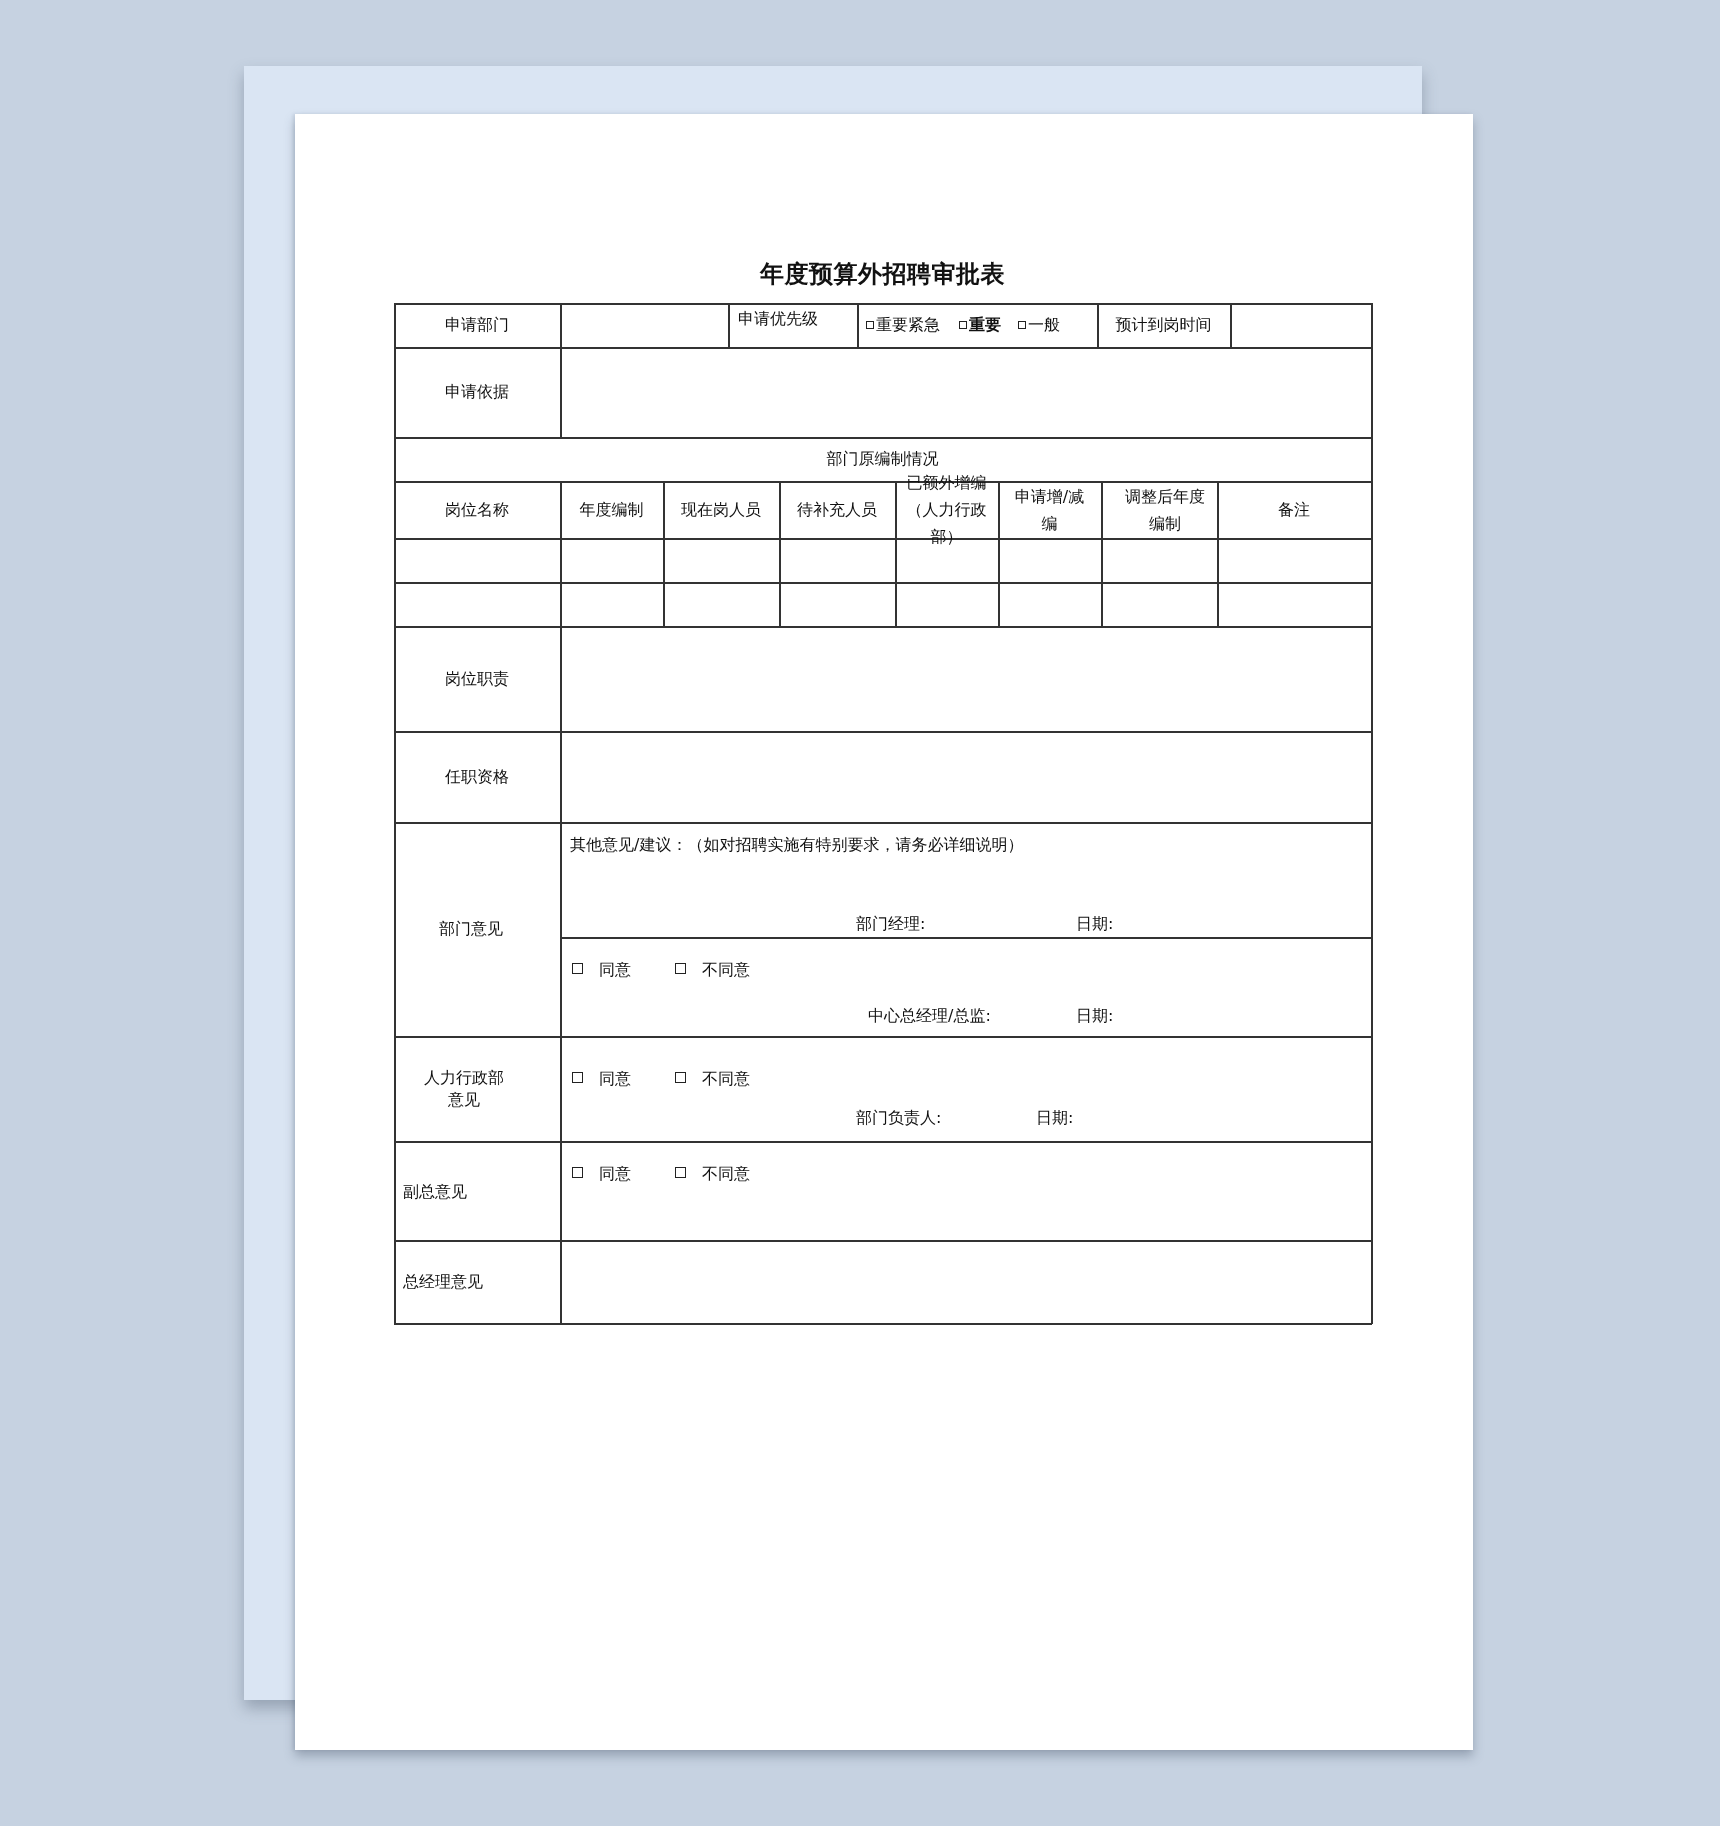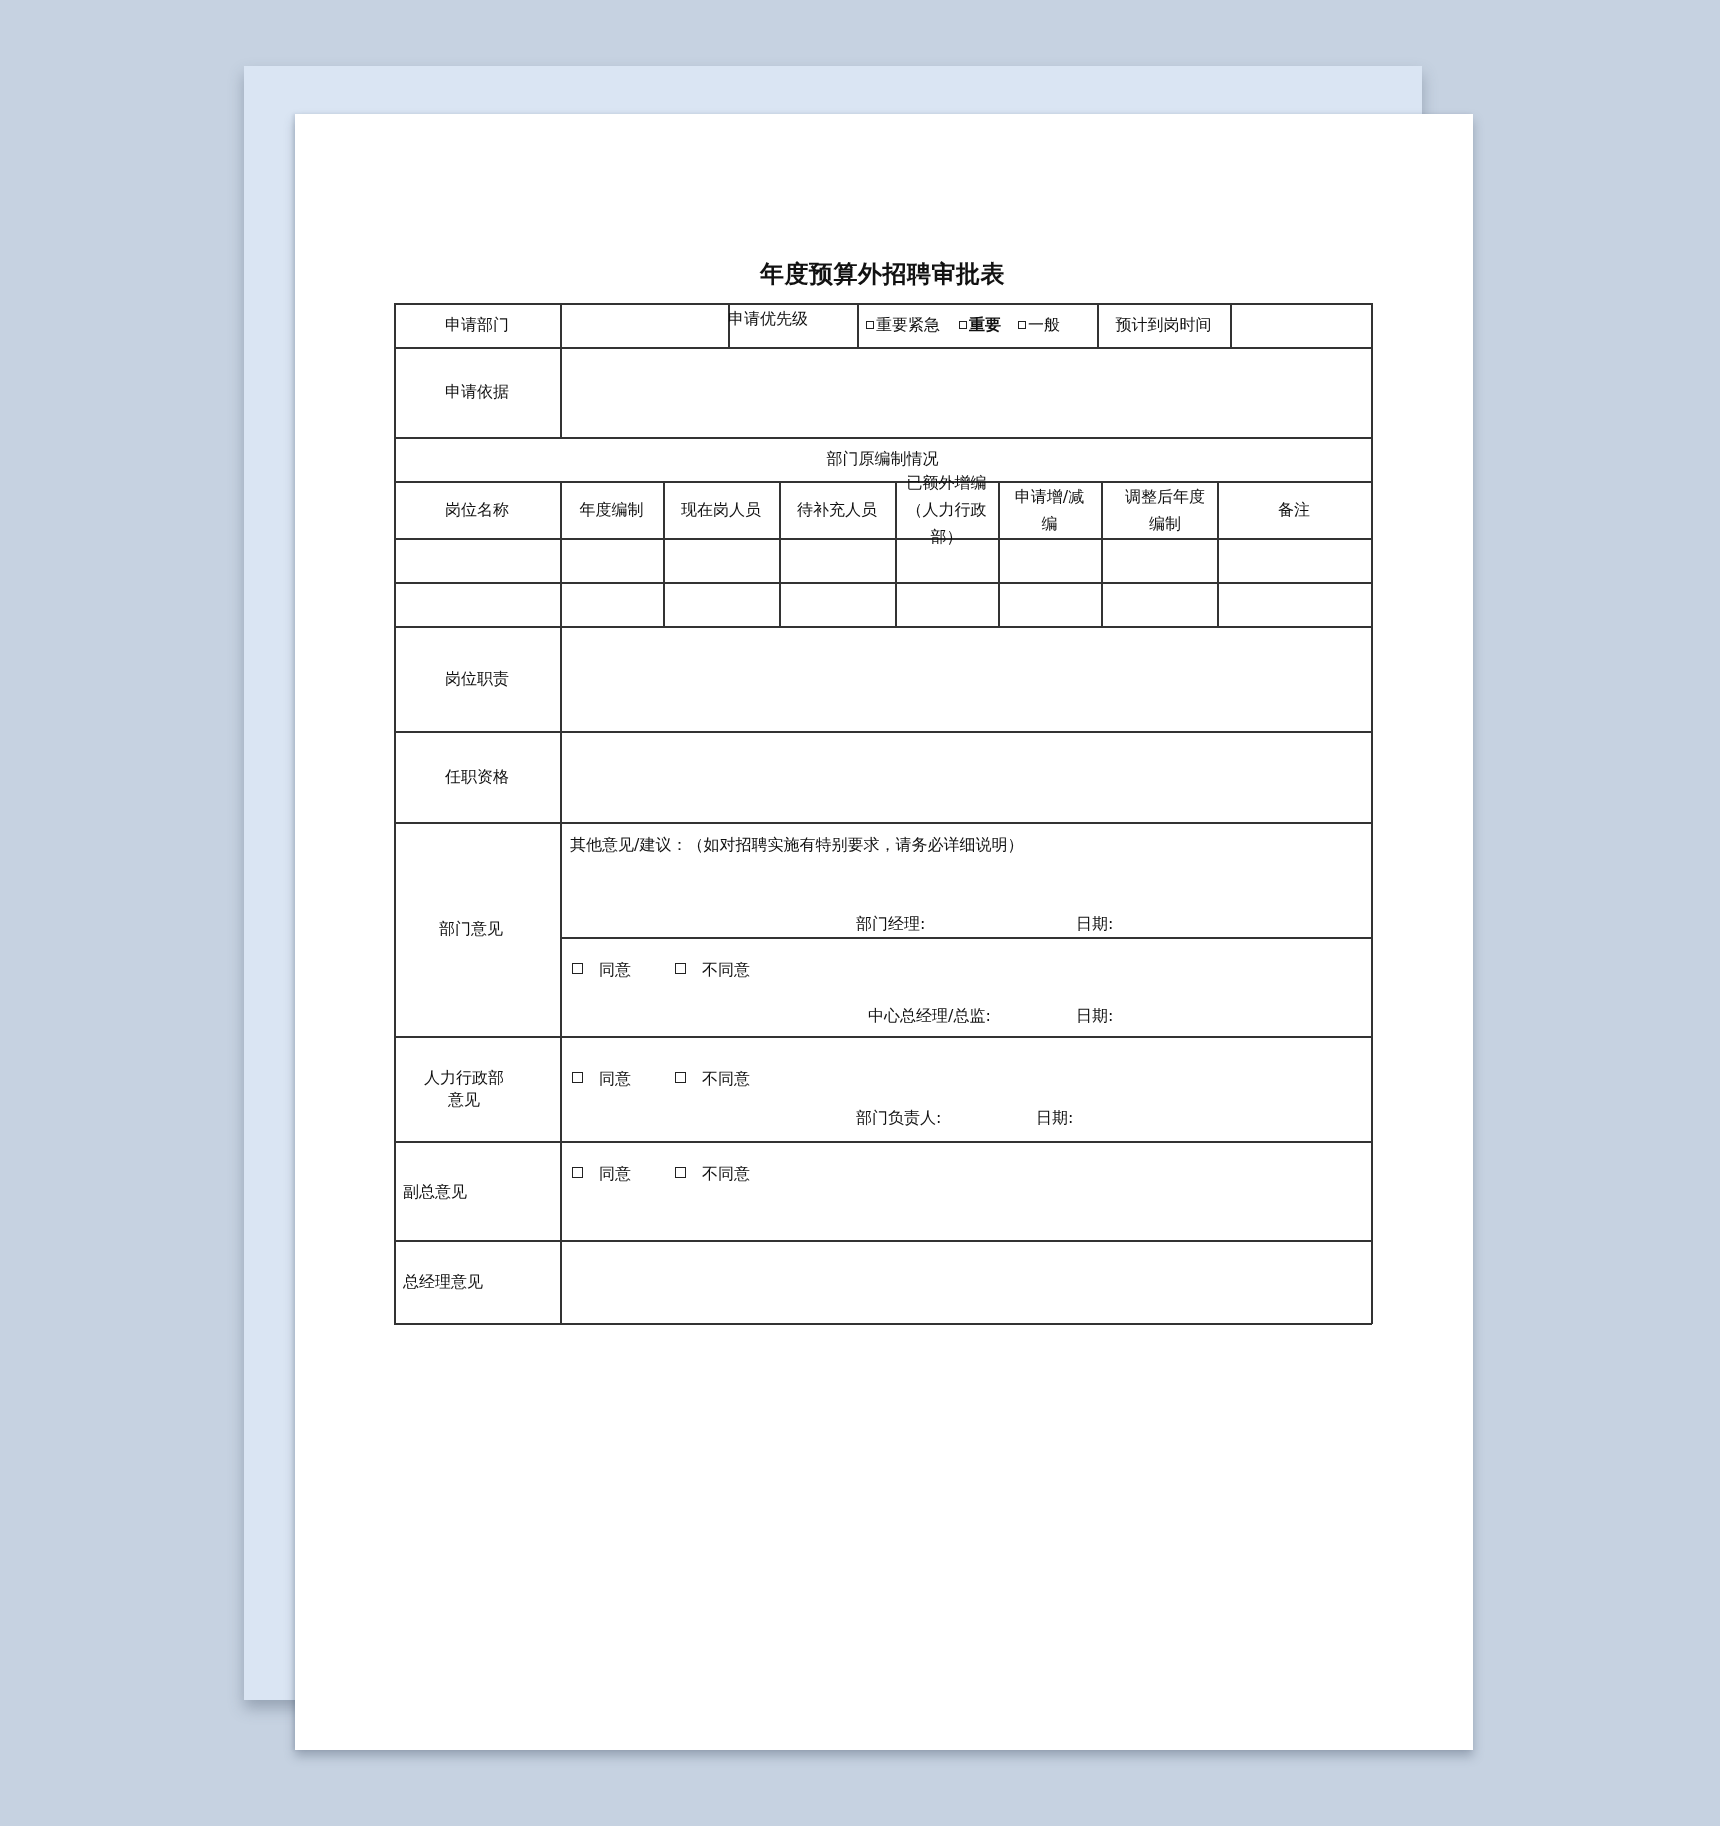--- a/index.html
+++ b/index.html
@@ -72,21 +72,21 @@
   <div class="vline" style="left:895px;top:481px;height:145px;"></div>
   <div class="vline" style="left:998px;top:481px;height:145px;"></div>
   <div class="vline" style="left:1101px;top:481px;height:145px;"></div>
   <div class="vline" style="left:1217px;top:481px;height:145px;"></div>
 
   <div class="vline" style="left:560px;top:626px;height:698px;"></div>
 </div>
 
 <div class="cell" style="left:394px;top:303px;width:166px;height:44px;">申请部门</div>
 <div class="cell" style="left:561px;top:304px;width:166px;height:42px;"></div>
-<div class="cell" style="left:728px;top:303px;width:129px;height:32px;justify-content:flex-start;">申请优先级</div>
+<div class="cell" style="left:728px;top:303px;width:129px;height:32px;justify-content:flex-start;padding-left:10px;">申请优先级</div>
 
 <div class="opt" style="left:866px;top:315px;">
   <span class="cb small"></span><span>重要紧急</span>
 </div>
 <div class="opt" style="left:959px;top:315px;font-weight:bold;">
   <span class="cb small"></span><span>重要</span>
 </div>
 <div class="opt" style="left:1018px;top:315px;">
   <span class="cb small"></span><span>一般</span>
 </div>

